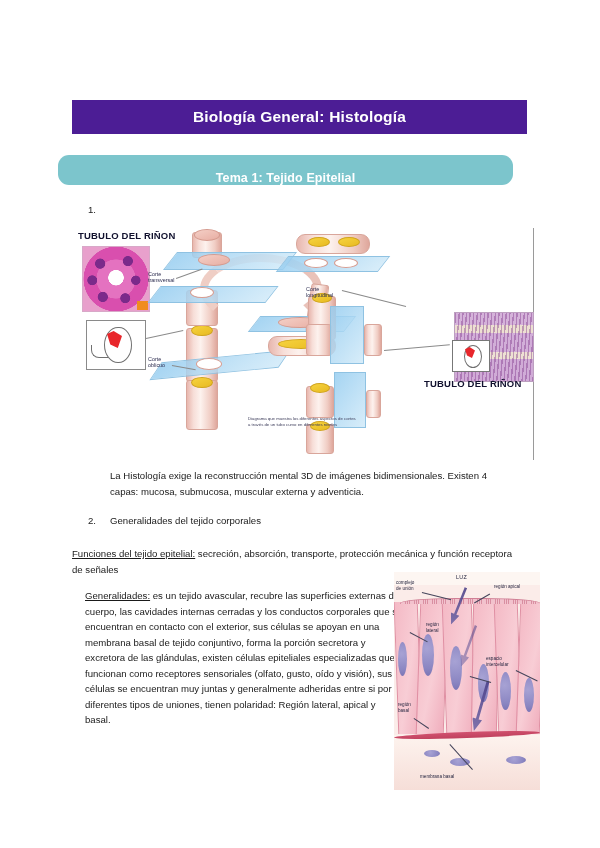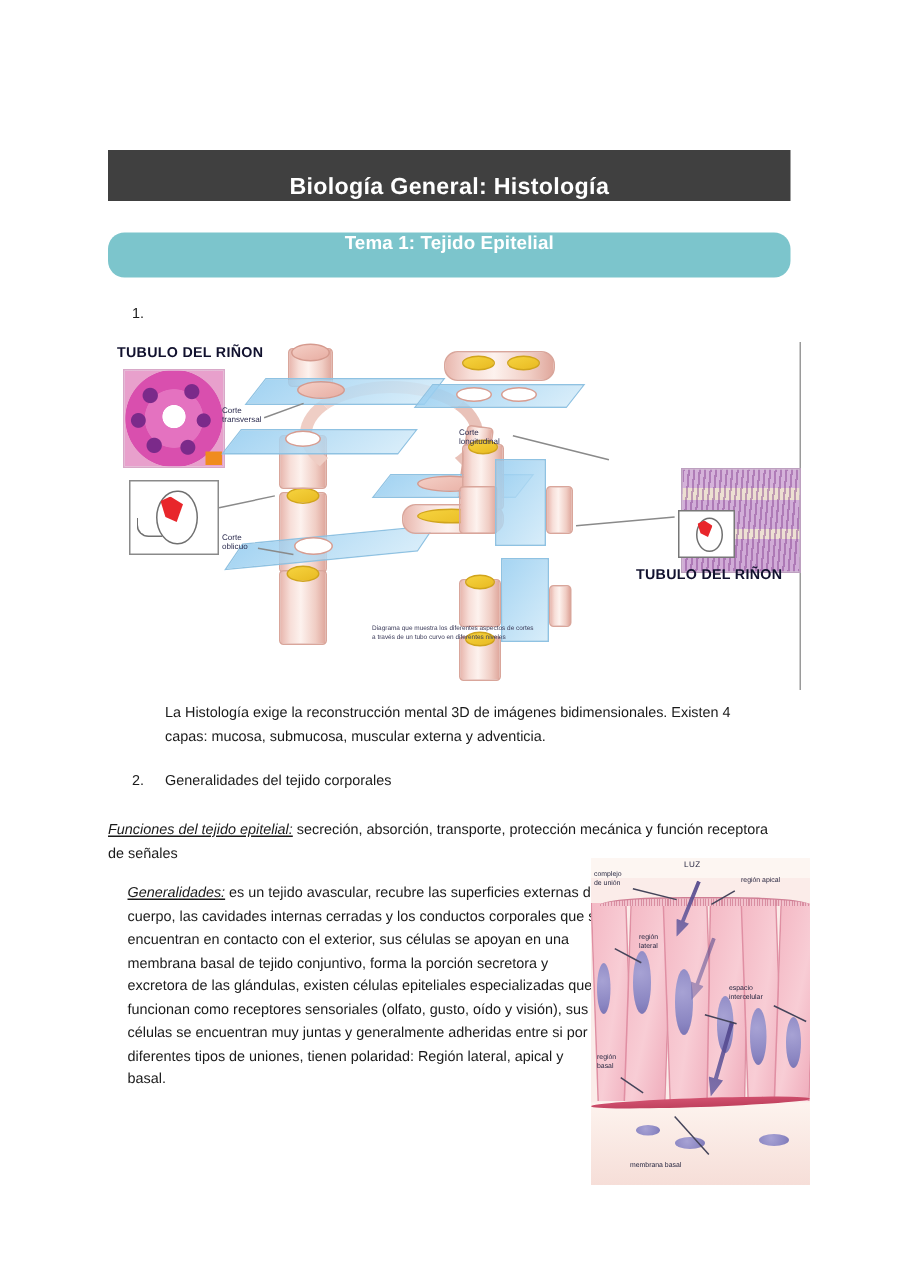--- a/index.html
+++ b/index.html
@@ -22,40 +22,40 @@
     background: #ffffff;
   }
 
   
   .title-bar {
     position: absolute;
     left: 72px;
     top: 100px;
     width: 455px;
     height: 34px;
-    background: #404040;
+    background: #4c1d95;
     display: flex;
-    align-items: flex-end;
+    align-items: center;
     justify-content: center;
   }
   .title-bar span {
     color: #ffffff;
     font-size: 15.5px;
     font-weight: bold;
     letter-spacing: 0.2px;
   }
   .subtitle-bar {
     position: absolute;
-    left: 72px;
+    left: 58px;
     top: 155px;
     width: 455px;
     height: 30px;
     background: #7cc5cc;
     display: flex;
-    align-items: flex-start;
+    align-items: flex-end;
     justify-content: center;
     border-radius: 11px;
   }
   .subtitle-bar span {
     color: #ffffff;
     font-size: 12.5px;
     font-weight: bold;
     letter-spacing: 0.1px;
   }
 
@@ -95,21 +95,21 @@
   #para-funciones {
     left: 72px;
     top: 546px;
     width: 450px;
   }
   #para-generalidades {
     left: 85px;
     top: 588px;
     width: 318px;
   }
-  .u { text-decoration: underline; font-style: italic; }
+  .u { text-decoration: underline; }
 
   
   #figure-tubulo {
     position: absolute;
     left: 72px;
     top: 228px;
     width: 462px;
     height: 232px;
   }
   #figure-tubulo .fig-rule {

